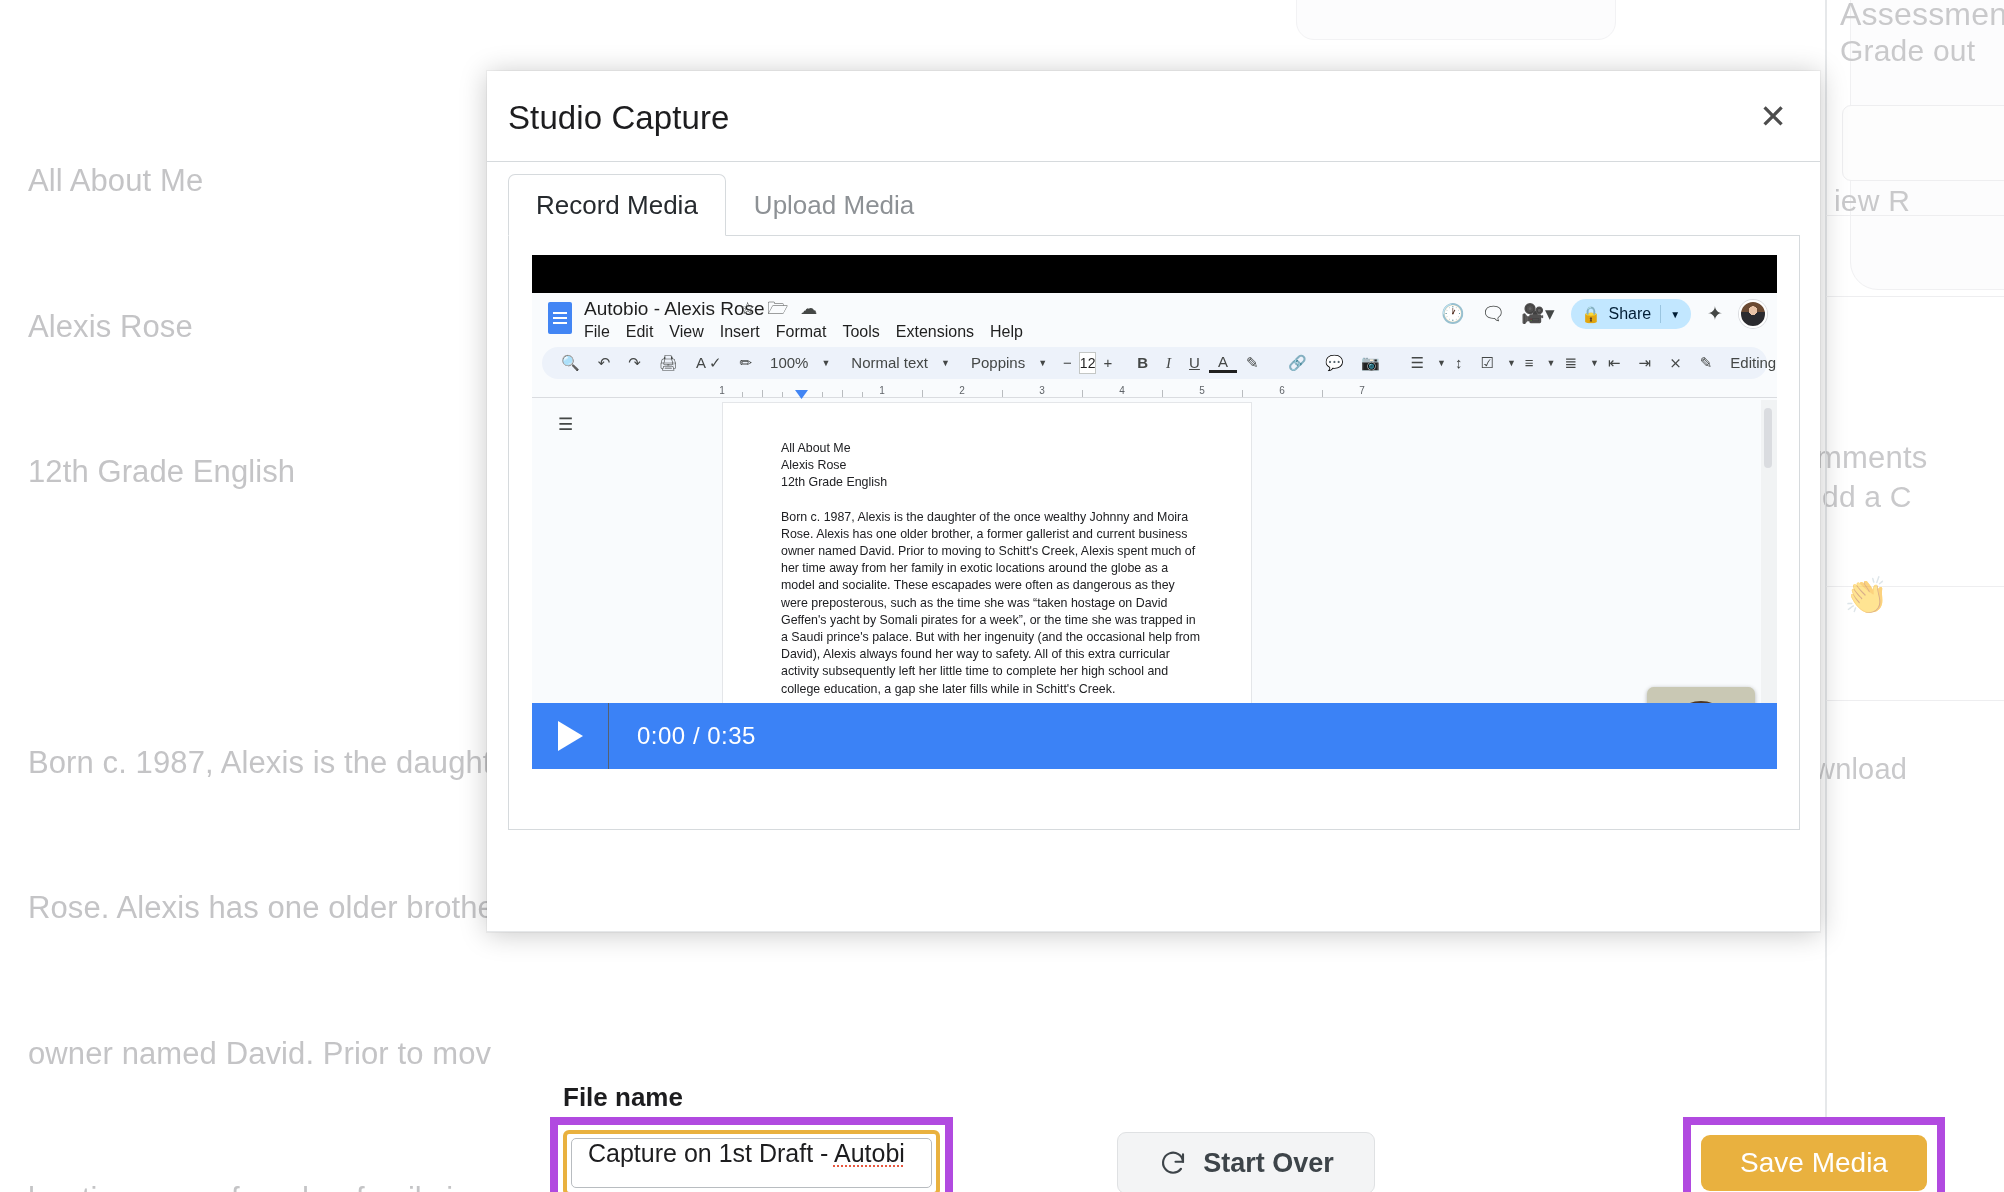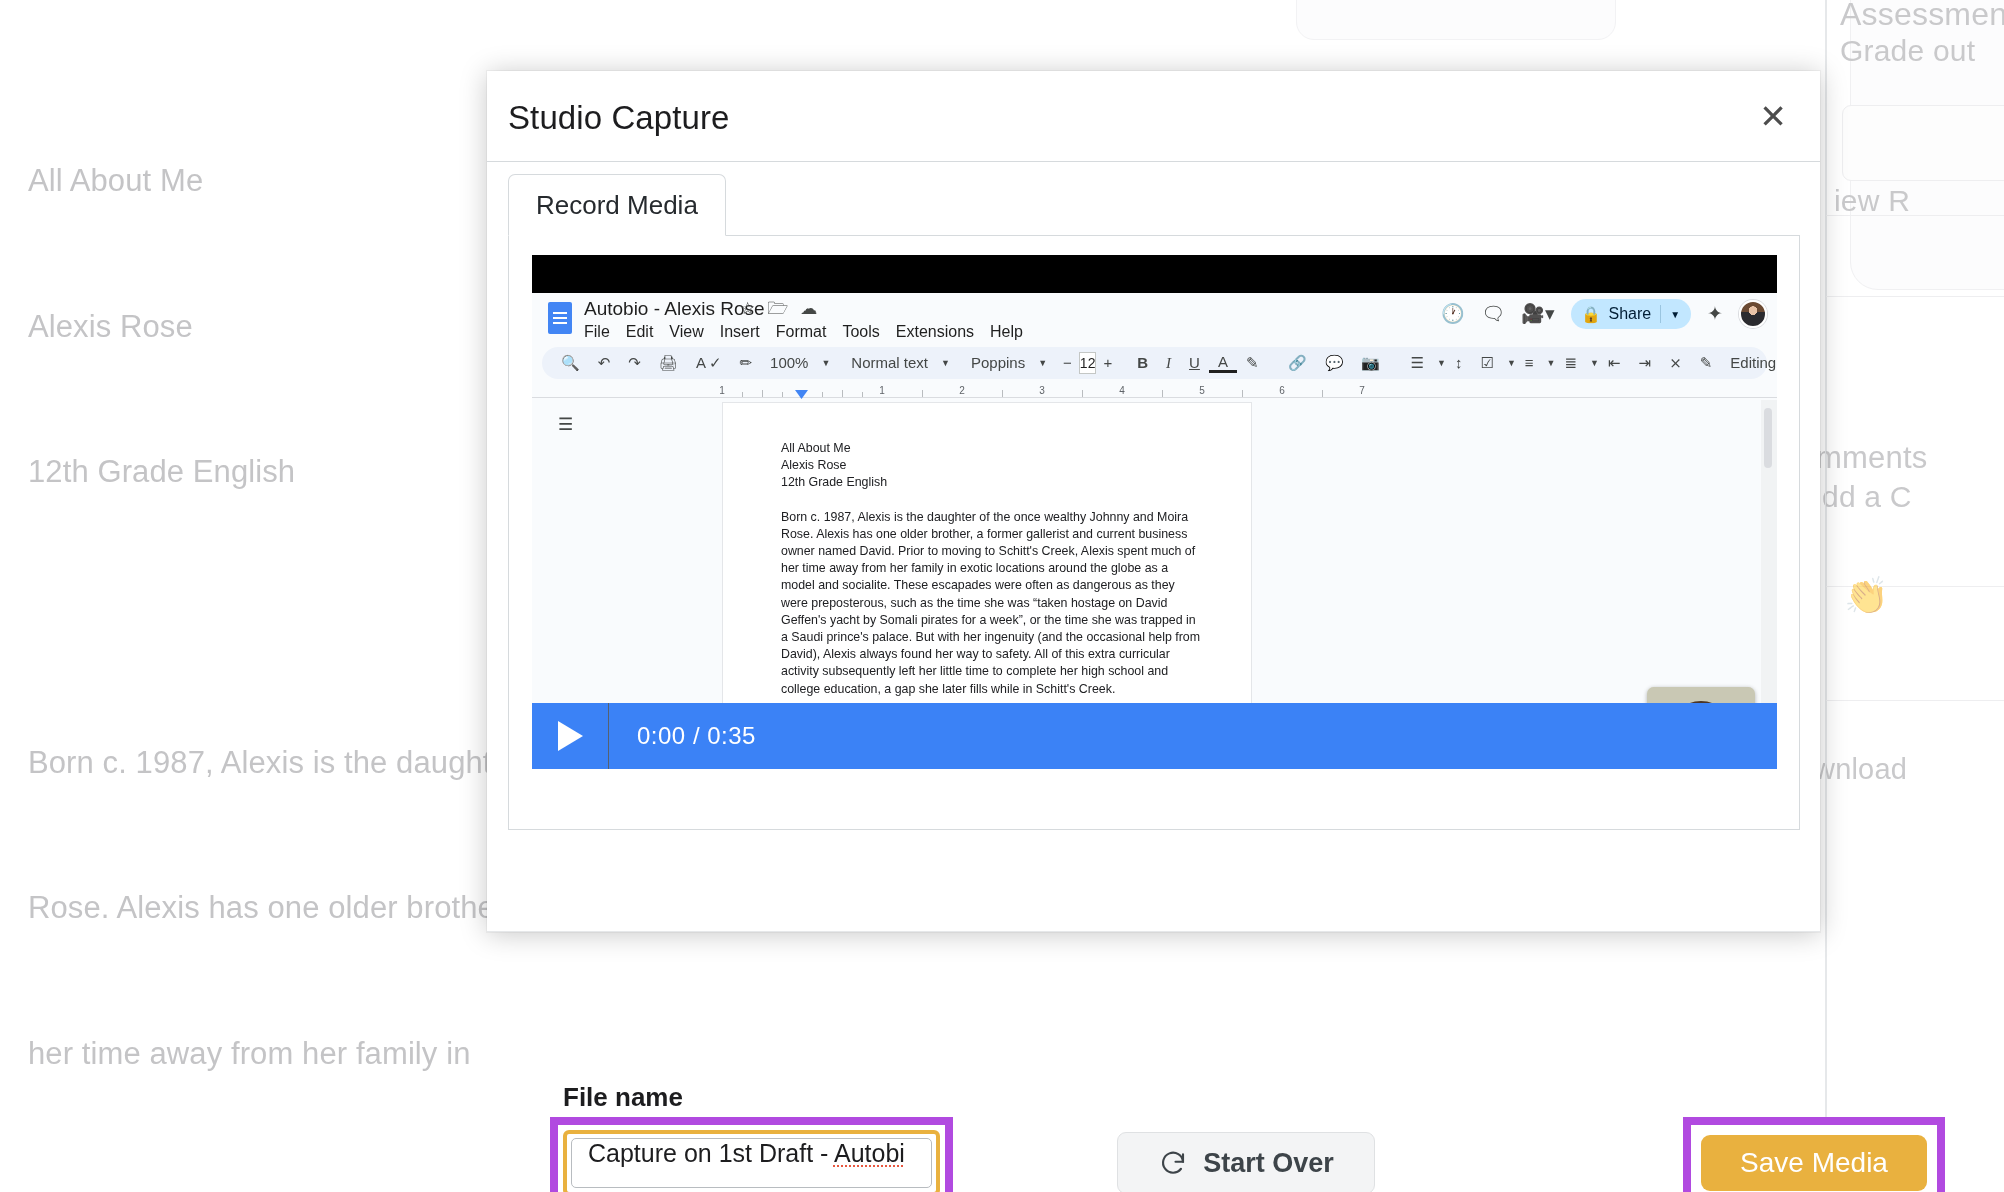--- a/index.html
+++ b/index.html
@@ -297,20 +297,21 @@
 
   <div class="bg-layer">
 
     <div class="bg-doc">
       <span class="hdr">All About Me</span>
       <span class="hdr">Alexis Rose</span>
       <span class="hdr">12th Grade English</span>
       <span class="gap"></span>
       <span class="hdr">Born c. 1987, Alexis is the daughte</span>
       <span class="hdr">Rose. Alexis has one older brothe</span>
+      <span class="hdr">owner named David. Prior to mov</span>
       <span class="hdr">her time away from her family in</span>
       
       
       
       
       
       
       
     </div>
 
@@ -343,20 +344,23 @@
 
     <div class="modal-header">
       <div class="modal-title">Studio Capture</div>
       <div class="modal-close">✕</div>
     </div>
 
     <div class="tab-underline"></div>
     <div class="tabs">
       <div class="tab active">
         <span>Record Media</span>
+      </div>
+      <div class="tab">
+        <span>Upload Media</span>
       </div>
     </div>
 
     <div class="media-panel">
       <div class="video-box">
         <div class="video-blackbar"></div>
 
         <div class="gdocs">
 
           <div class="gd-titlebar">

